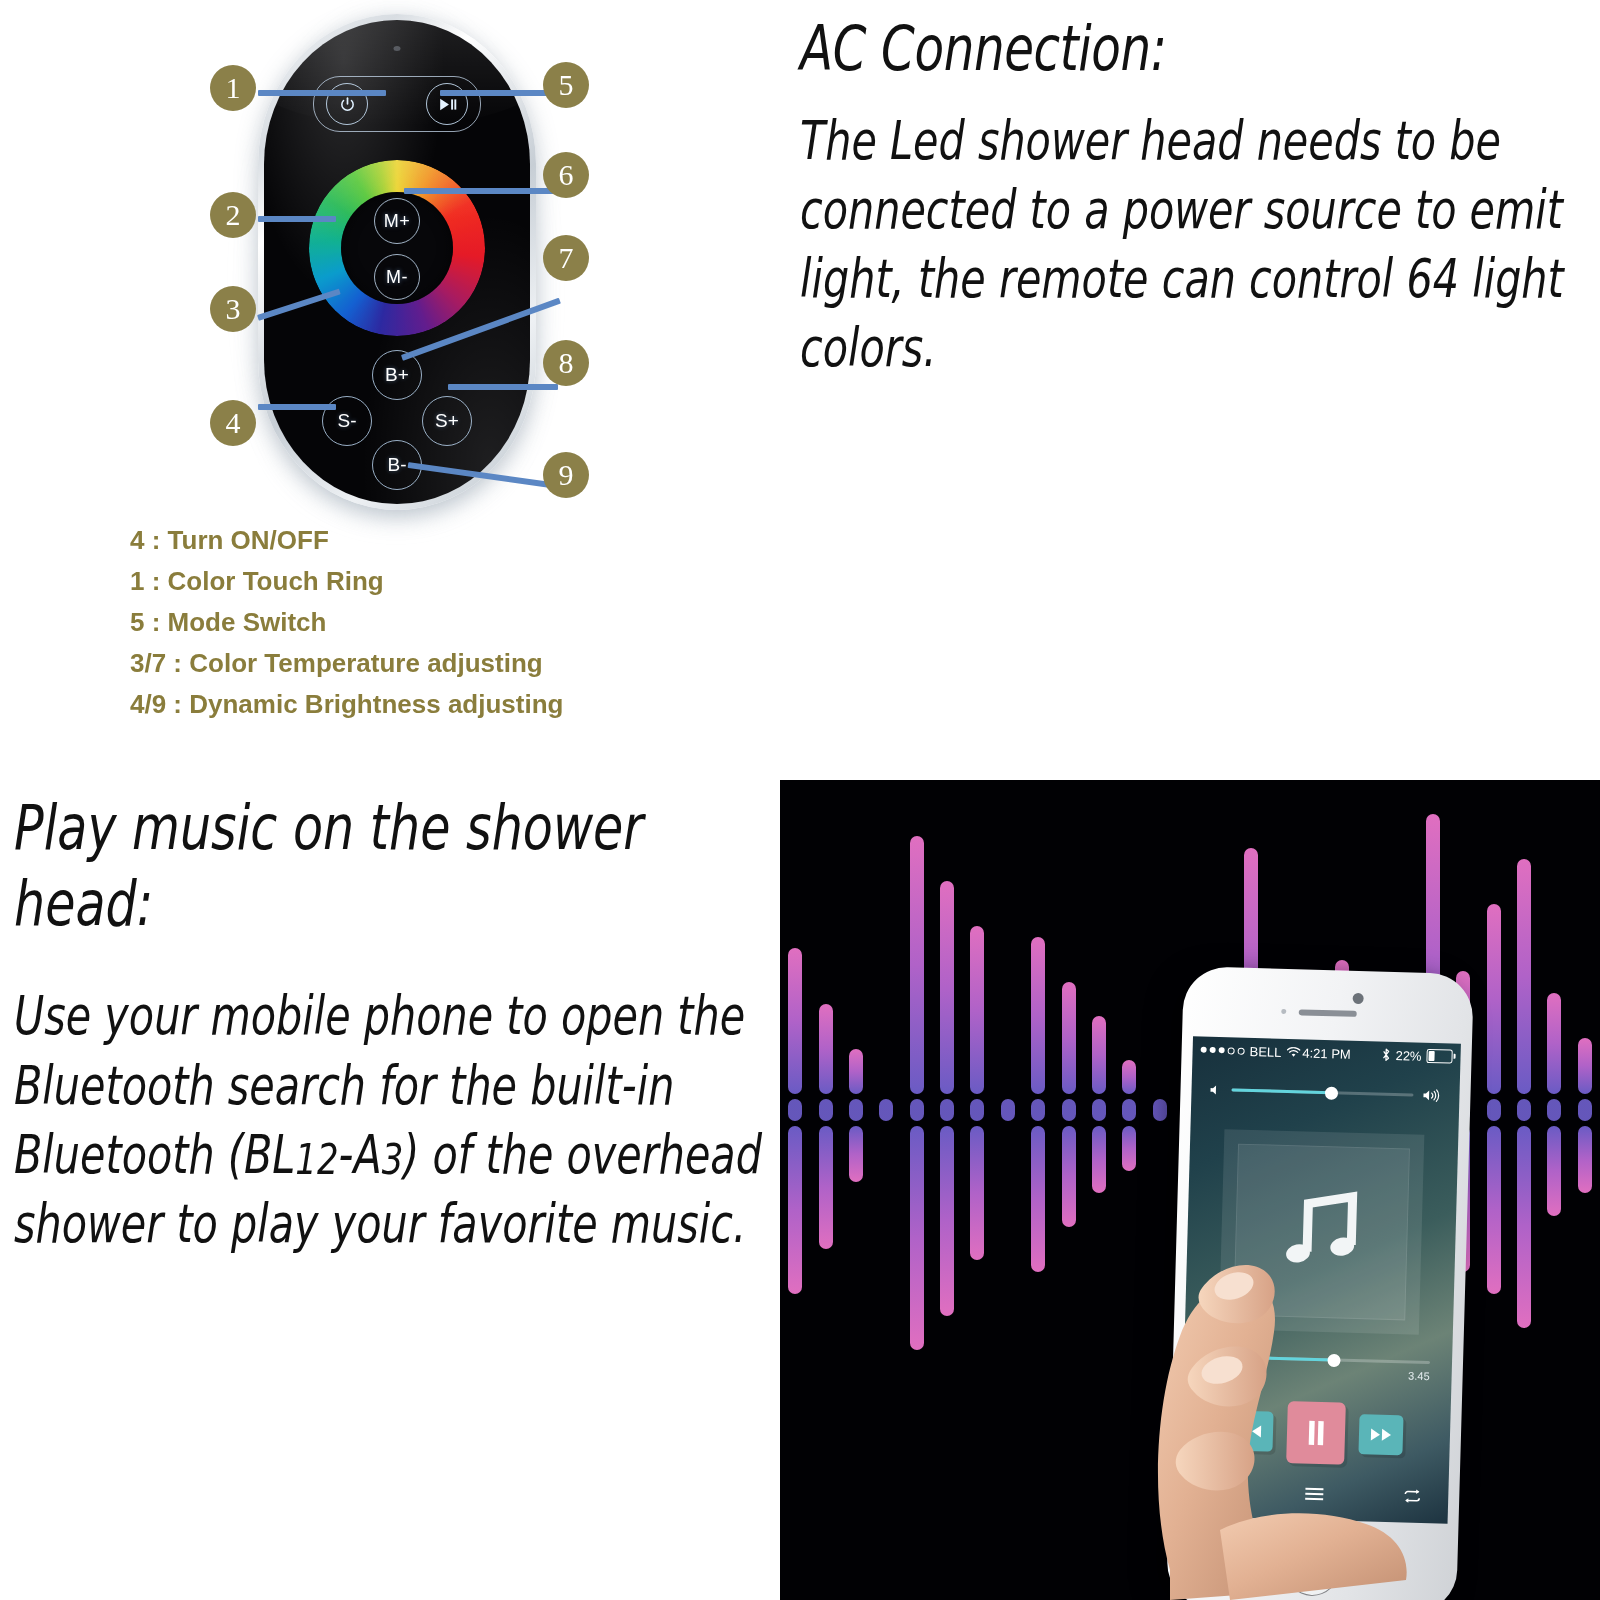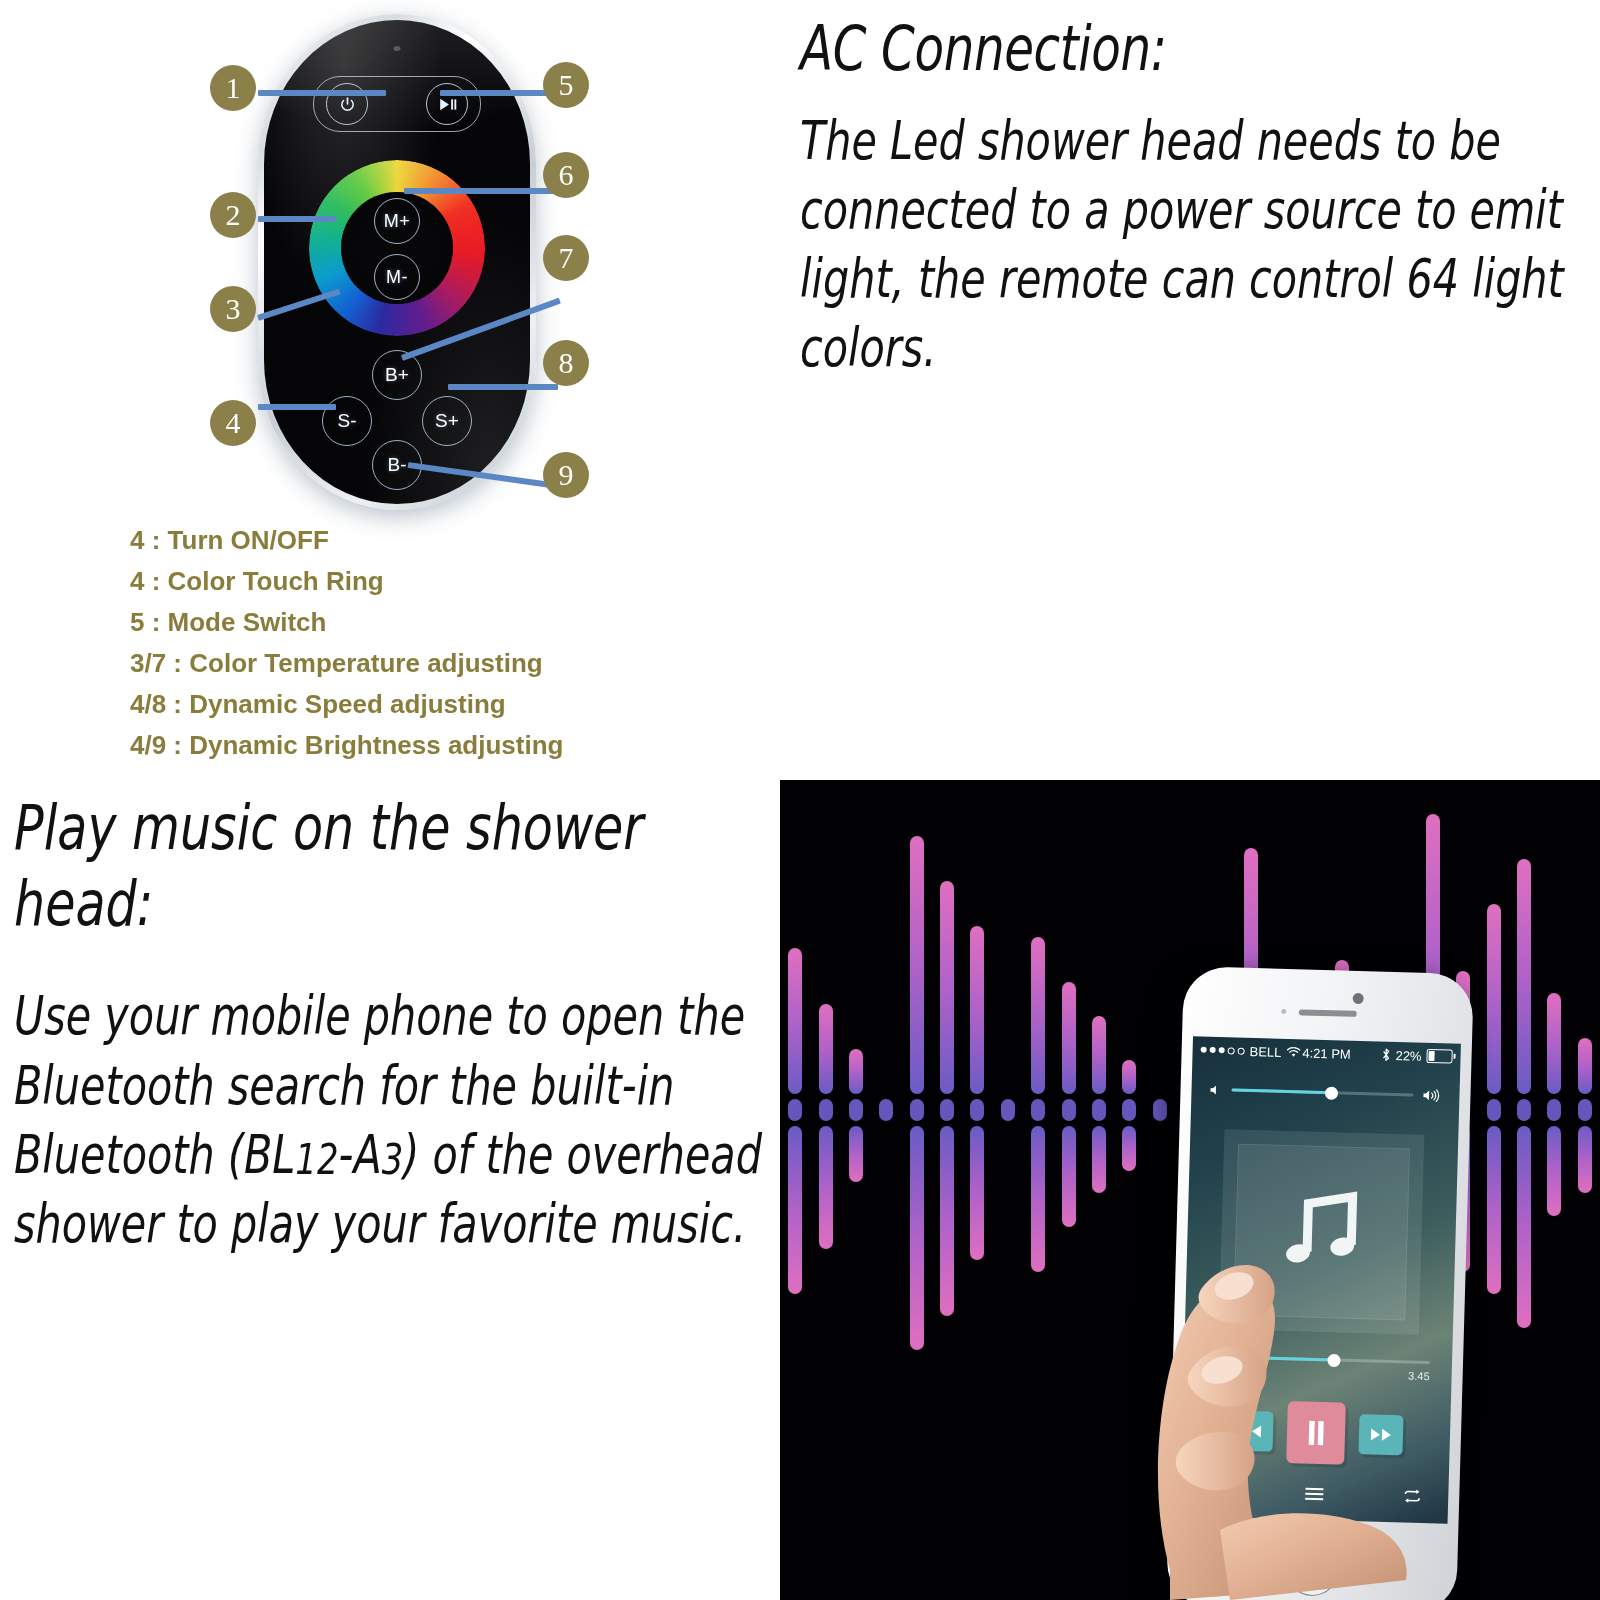--- a/index.html
+++ b/index.html
@@ -291,24 +291,23 @@
     <div class="badge" style="left:210px;top:286px;">3</div>
     <div class="badge" style="left:210px;top:400px;">4</div>
     <div class="badge" style="left:543px;top:62px;">5</div>
     <div class="badge" style="left:543px;top:152px;">6</div>
     <div class="badge" style="left:543px;top:235px;">7</div>
     <div class="badge" style="left:543px;top:340px;">8</div>
     <div class="badge" style="left:543px;top:452px;">9</div>
 
     <div class="legend">
       <div class="legend-row">4 : Turn ON/OFF</div>
-      <div class="legend-row">4 : Color Touch Ring</div>
+      <div class="legend-row">1 : Color Touch Ring</div>
       <div class="legend-row">5 : Mode Switch</div>
       <div class="legend-row">3/7 : Color Temperature adjusting</div>
-      <div class="legend-row">4/8 : Dynamic Speed adjusting</div>
       <div class="legend-row">4/9 : Dynamic Brightness adjusting</div>
     </div>
   </div>
 
   <div class="ac-panel">
     <div class="ital ac-title">AC Connection:</div>
     <div class="ital ac-body">The Led shower head needs to be connected to a power source to emit light, the remote can control 64 light colors.</div>
   </div>
 
   <div class="music-panel">

